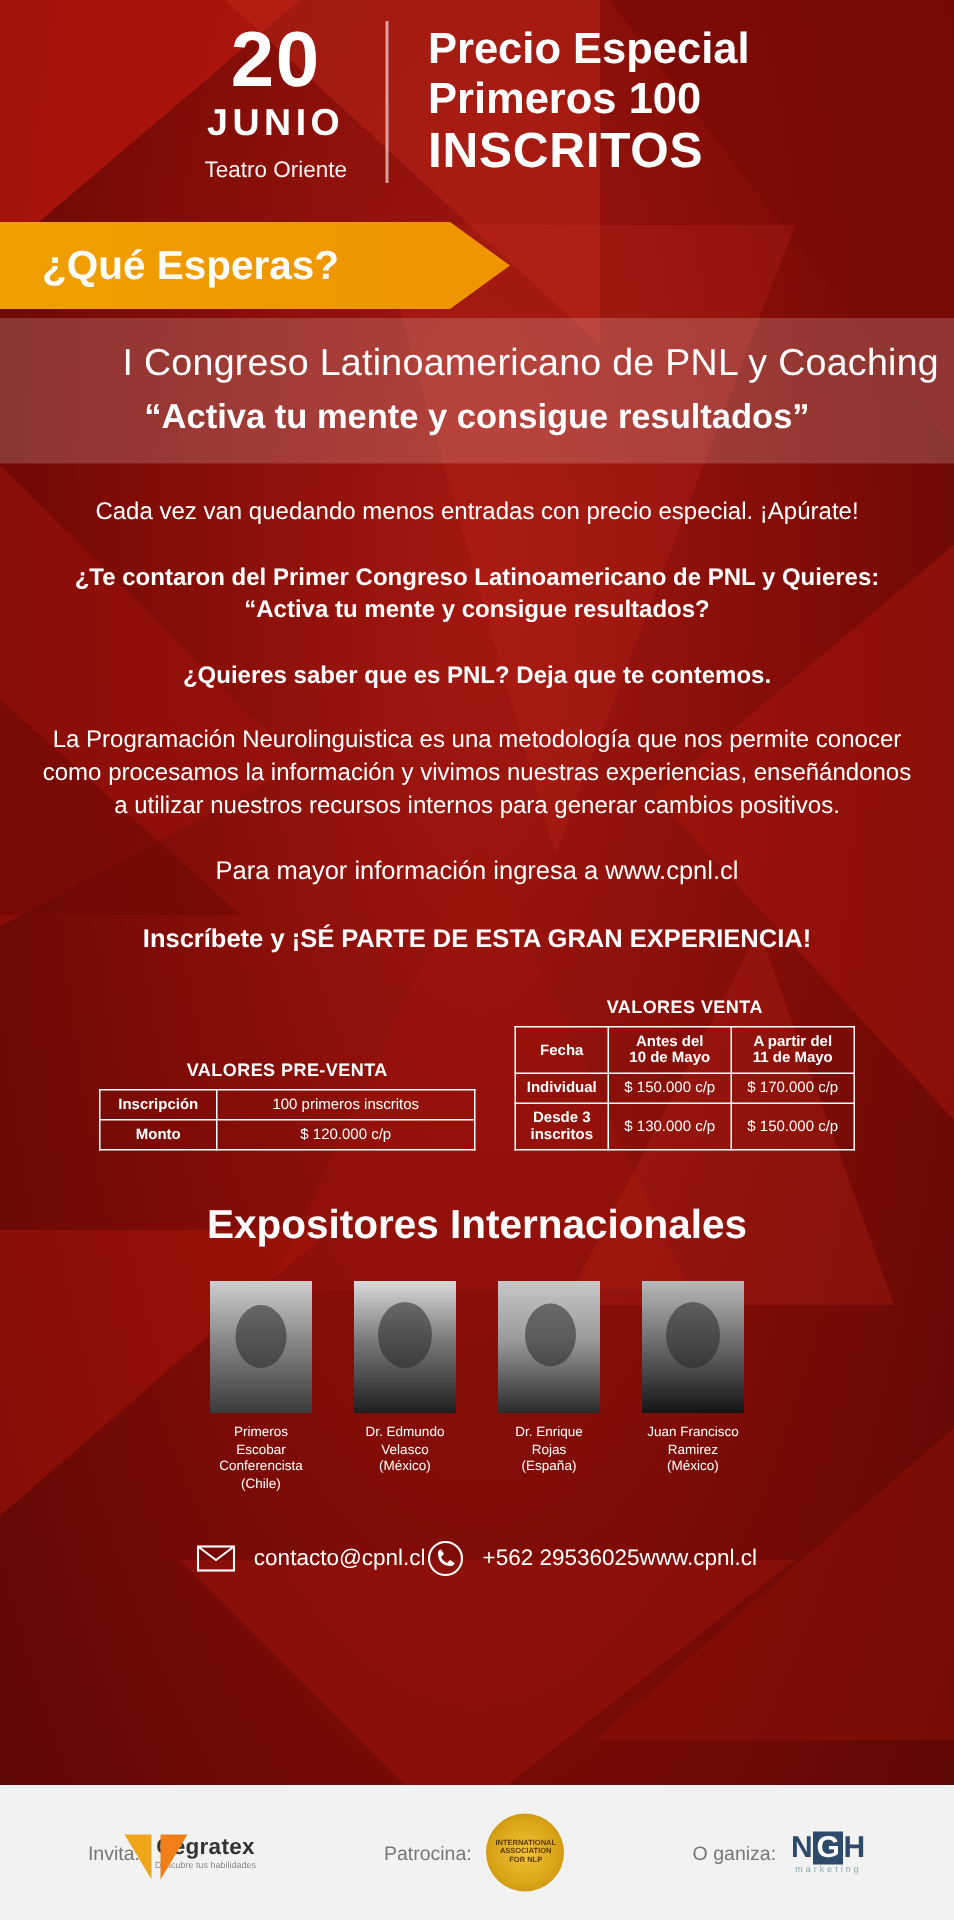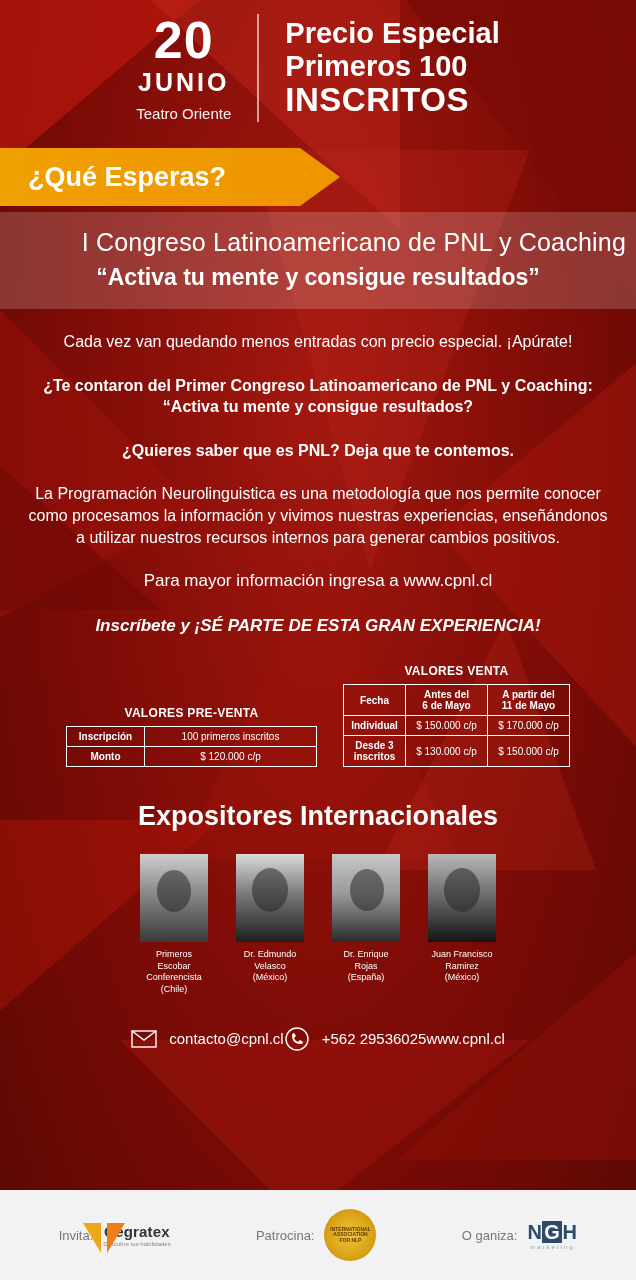--- a/index.html
+++ b/index.html
@@ -87,21 +87,21 @@
   .title-band .t1 { font-size: 25px; font-weight: 300; letter-spacing: .2px; text-align: right;}
   .title-band .t2 { font-size: 23px; font-weight: bold; margin-top: 7px; }
 
   
   .body-copy { color: #fff; text-align: center; padding: 0 26px; }
   .body-copy p { margin-top: 22px; line-height: 1.35; }
   .p-lead { font-size: 16px; font-weight: 400; }
   .p-bold { font-size: 16px; font-weight: bold; }
   .p-norm { font-size: 16px; font-weight: 300; }
   .p-info { font-size: 17px; font-weight: 300; }
-  .p-cta  { font-size: 17px; font-weight: bold; font-style: italic; }
+  .p-cta  { font-size: 17px; font-weight: bold; }
 
   
   .tables { display: flex; justify-content: center; align-items: flex-end; gap: 26px; margin-top: 26px; padding: 0 14px; }
   .tbl-title { color:#fff; font-size: 12px; font-weight: bold; text-align:center; margin-bottom: 6px; letter-spacing:.3px;}
   table { border-collapse: collapse; color:#fff; }
   table td, table th { border: 1px solid #fff; font-size: 10px; padding: 4px 6px; text-align: center; font-weight: normal; }
   .t-pre td:first-child { font-weight: bold; width: 78px; }
   .t-pre td:last-child { width: 172px; }
   .t-venta th { font-weight: bold; }
   .t-venta td:first-child, .t-venta th:first-child { font-weight: bold; width: 62px; }
@@ -195,21 +195,21 @@
     </div>
 
     <div class="title-band">
       <div class="t1">I Congreso Latinoamericano  de PNL y Coaching</div>
       <div class="t2">“Activa tu mente y consigue resultados”</div>
     </div>
 
     <div class="body-copy">
       <p class="p-lead">Cada vez van quedando menos entradas con precio especial. ¡Apúrate!</p>
       <p class="p-bold">
-        <span>¿Te contaron del Primer Congreso Latinoamericano de PNL y Coaching:</span><br>
+        <span>¿Te contaron del Primer Congreso Latinoamericano de PNL y Quieres:</span><br>
         <span>“Activa tu mente y consigue resultados?</span>
       </p>
       <p class="p-bold">¿Quieres saber que es PNL? Deja que te contemos.</p>
       <p class="p-norm">La Programación Neurolinguistica es una metodología que nos permite conocer como procesamos la información y vivimos nuestras experiencias, enseñándonos a utilizar nuestros recursos internos para generar cambios positivos.</p>
       <p class="p-info">Para mayor información ingresa a  www.cpnl.cl</p>
       <p class="p-cta">Inscríbete y ¡SÉ PARTE DE ESTA GRAN EXPERIENCIA!</p>
     </div>
 
     <div class="tables">
 
@@ -230,21 +230,21 @@
       </div>
 
       <div>
         <div class="tbl-title">VALORES  VENTA</div>
         <table class="t-venta">
           <tbody>
               <tr>
             <th>Fecha</th>
             <th>
               <span>Antes del</span><br>
-              <span>6 de Mayo</span>
+              <span>10 de Mayo</span>
             </th>
             <th>
               <span>A partir  del</span><br>
               <span>11 de Mayo</span>
             </th>
           </tr>
           <tr>
             <td>Individual</td>
             <td>$ 150.000 c/p</td>
             <td>$ 170.000 c/p</td>

